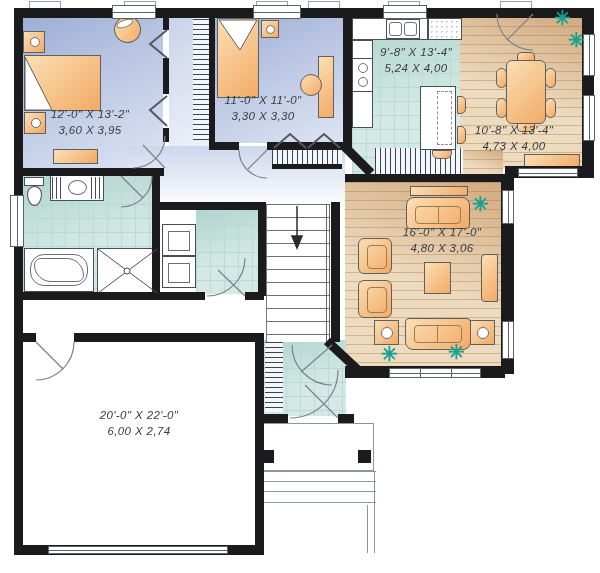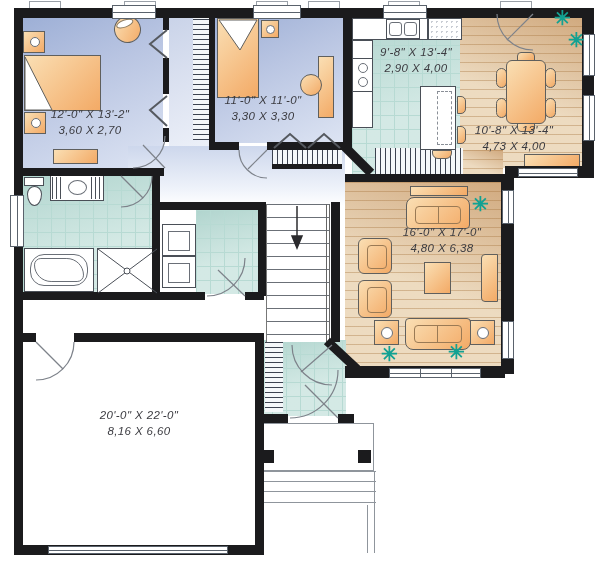--- a/index.html
+++ b/index.html
@@ -274,36 +274,36 @@
   </svg>
 
   <span class="plant" style="left:554px;top:8px;">✳</span>
   <span class="plant" style="left:568px;top:30px;">✳</span>
   <span class="plant" style="left:472px;top:194px;">✳</span>
   <span class="plant" style="left:381px;top:344px;">✳</span>
   <span class="plant" style="left:448px;top:342px;">✳</span>
 
   <div class="lbl" style="left:90px;top:106px;">
     <div>12'-0" X 13'-2"</div>
-    <div>3,60 X 2,70</div>
+    <div>3,60 X 3,95</div>
   </div>
   <div class="lbl" style="left:263px;top:92px;">
     <div>11'-0" X 11'-0"</div>
     <div>3,30 X 3,30</div>
   </div>
   <div class="lbl" style="left:416px;top:44px;">
     <div>9'-8" X 13'-4"</div>
-    <div>2,90 X 4,00</div>
+    <div>5,24 X 4,00</div>
   </div>
   <div class="lbl" style="left:514px;top:122px;">
     <div>10'-8" X 13'-4"</div>
     <div>4,73 X 4,00</div>
   </div>
   <div class="lbl" style="left:442px;top:224px;">
     <div>16'-0" X 17'-0"</div>
-    <div>4,80 X 6,38</div>
+    <div>4,80 X 3,06</div>
   </div>
   <div class="lbl" style="left:139px;top:407px;">
     <div>20'-0" X 22'-0"</div>
-    <div>8,16 X 6,60</div>
+    <div>6,00 X 2,74</div>
   </div>
 
 </div>
 
 </body></html>

